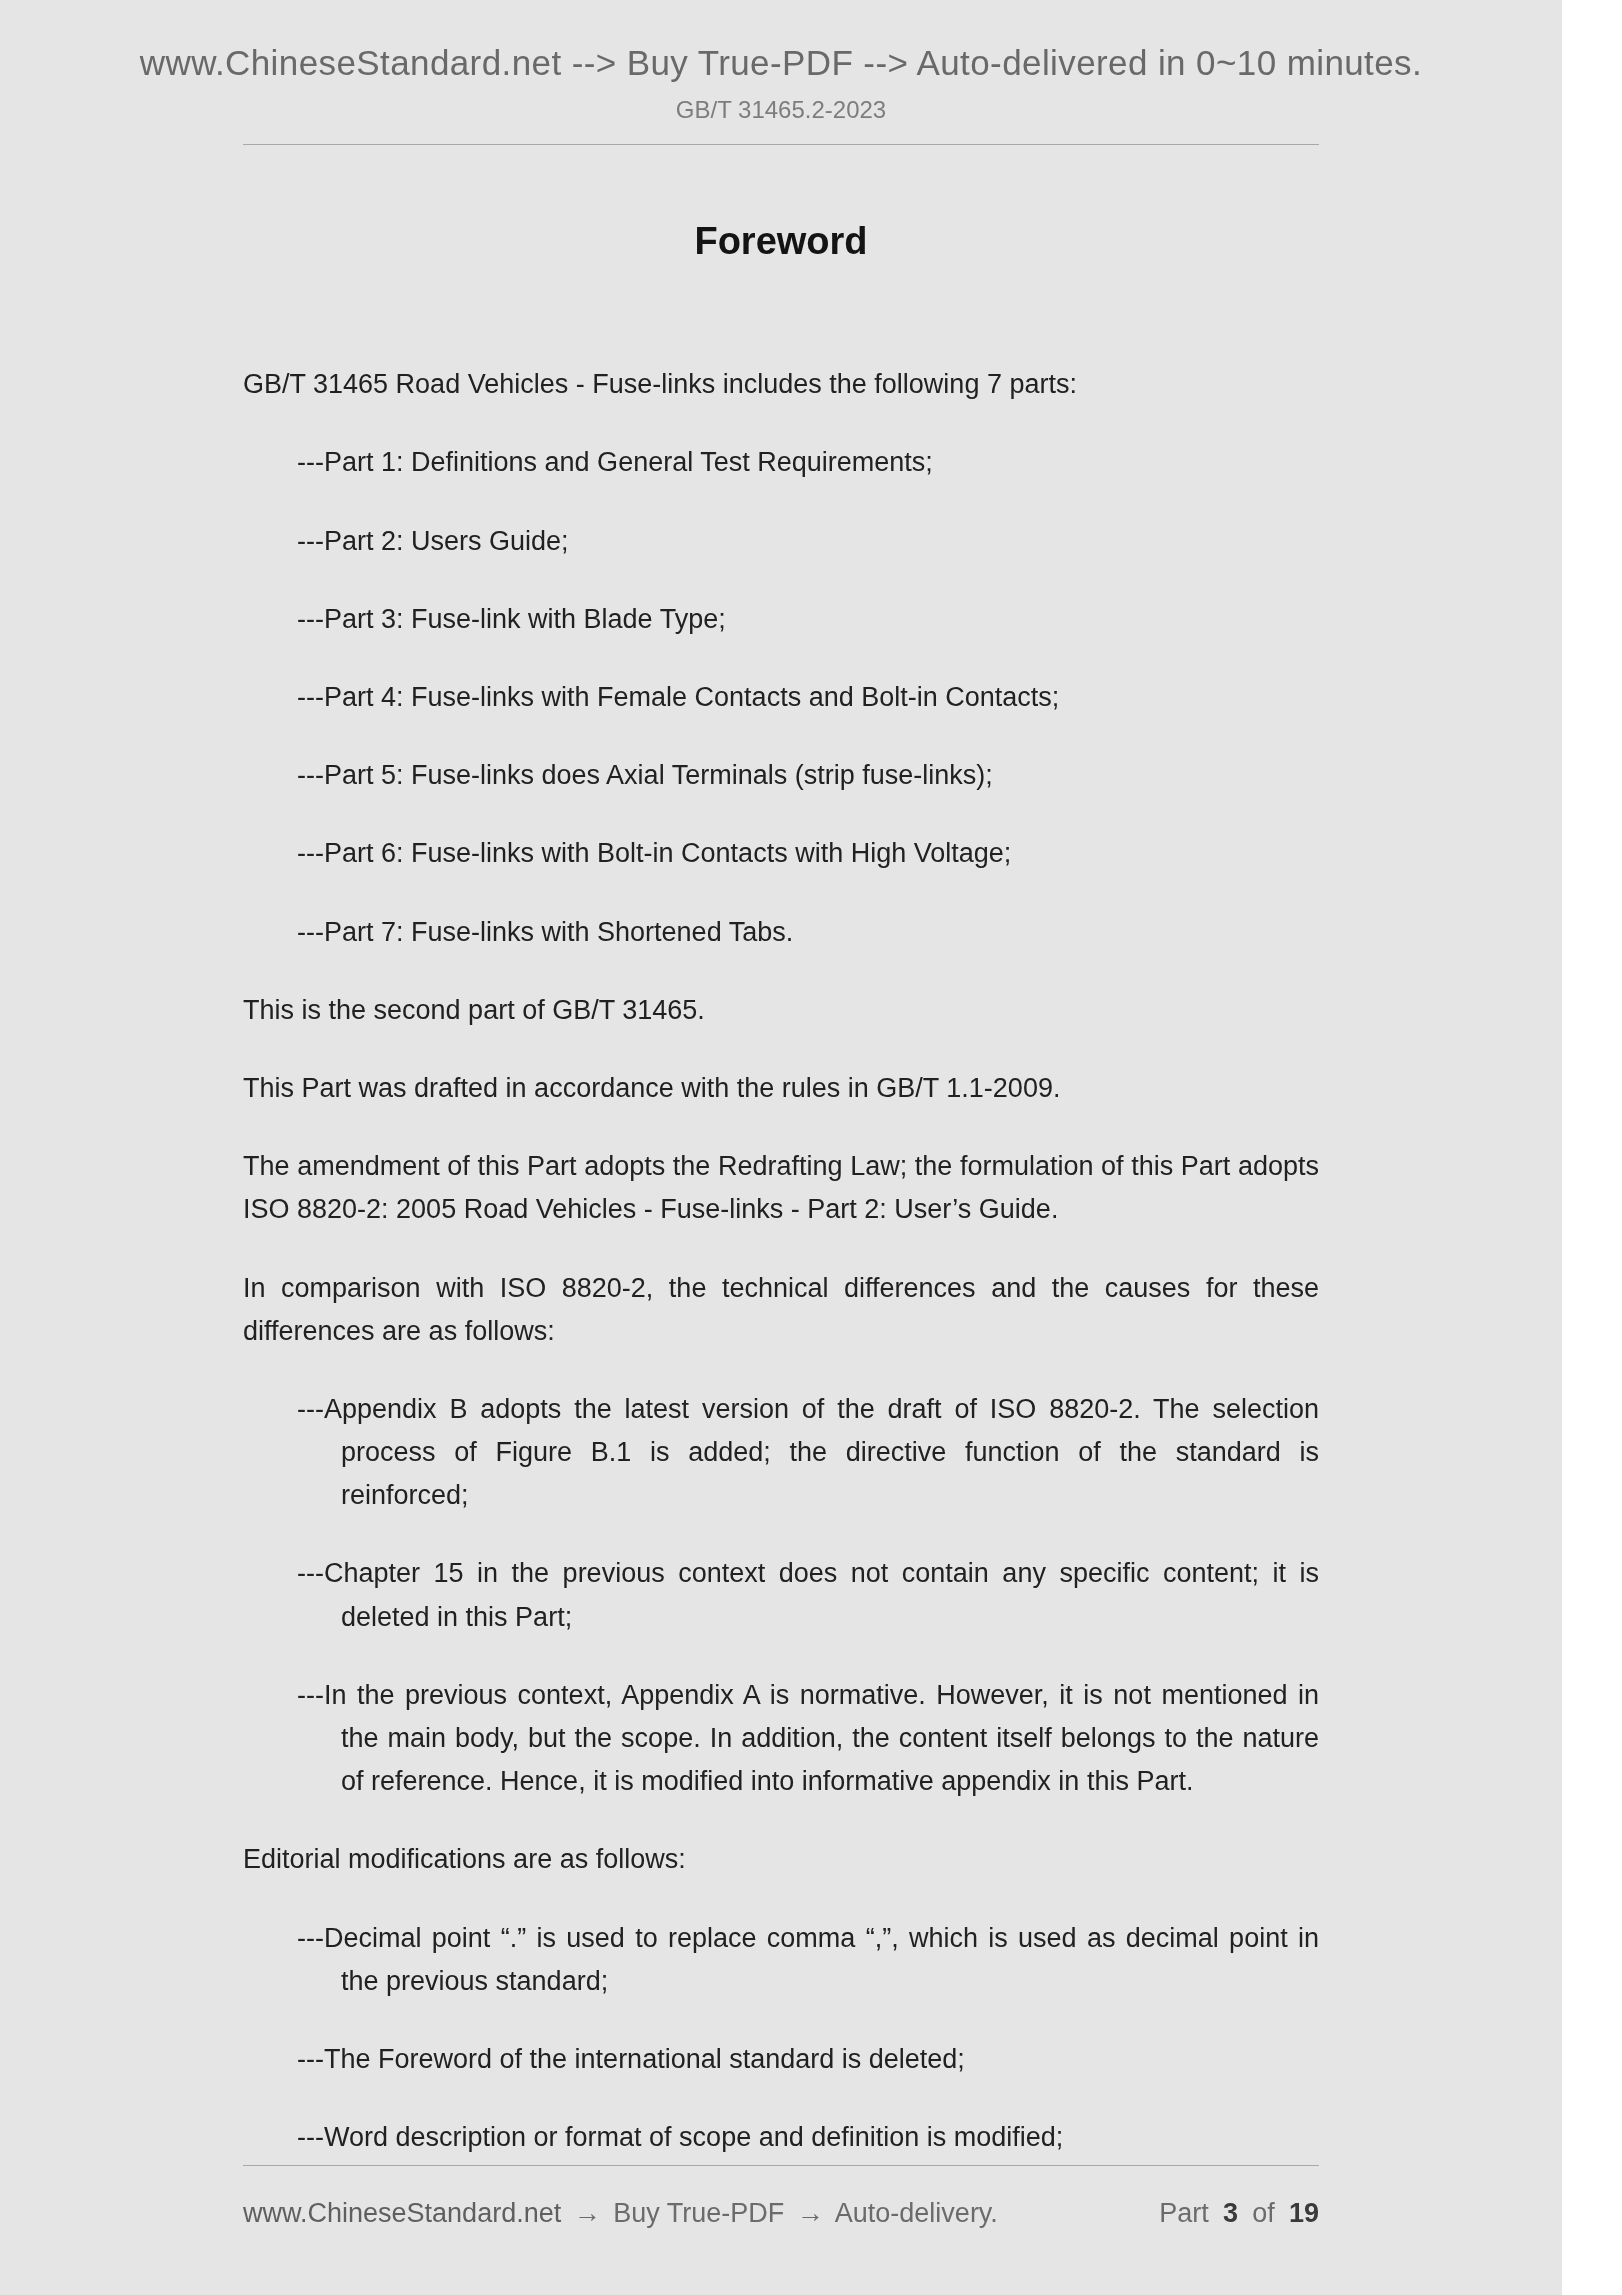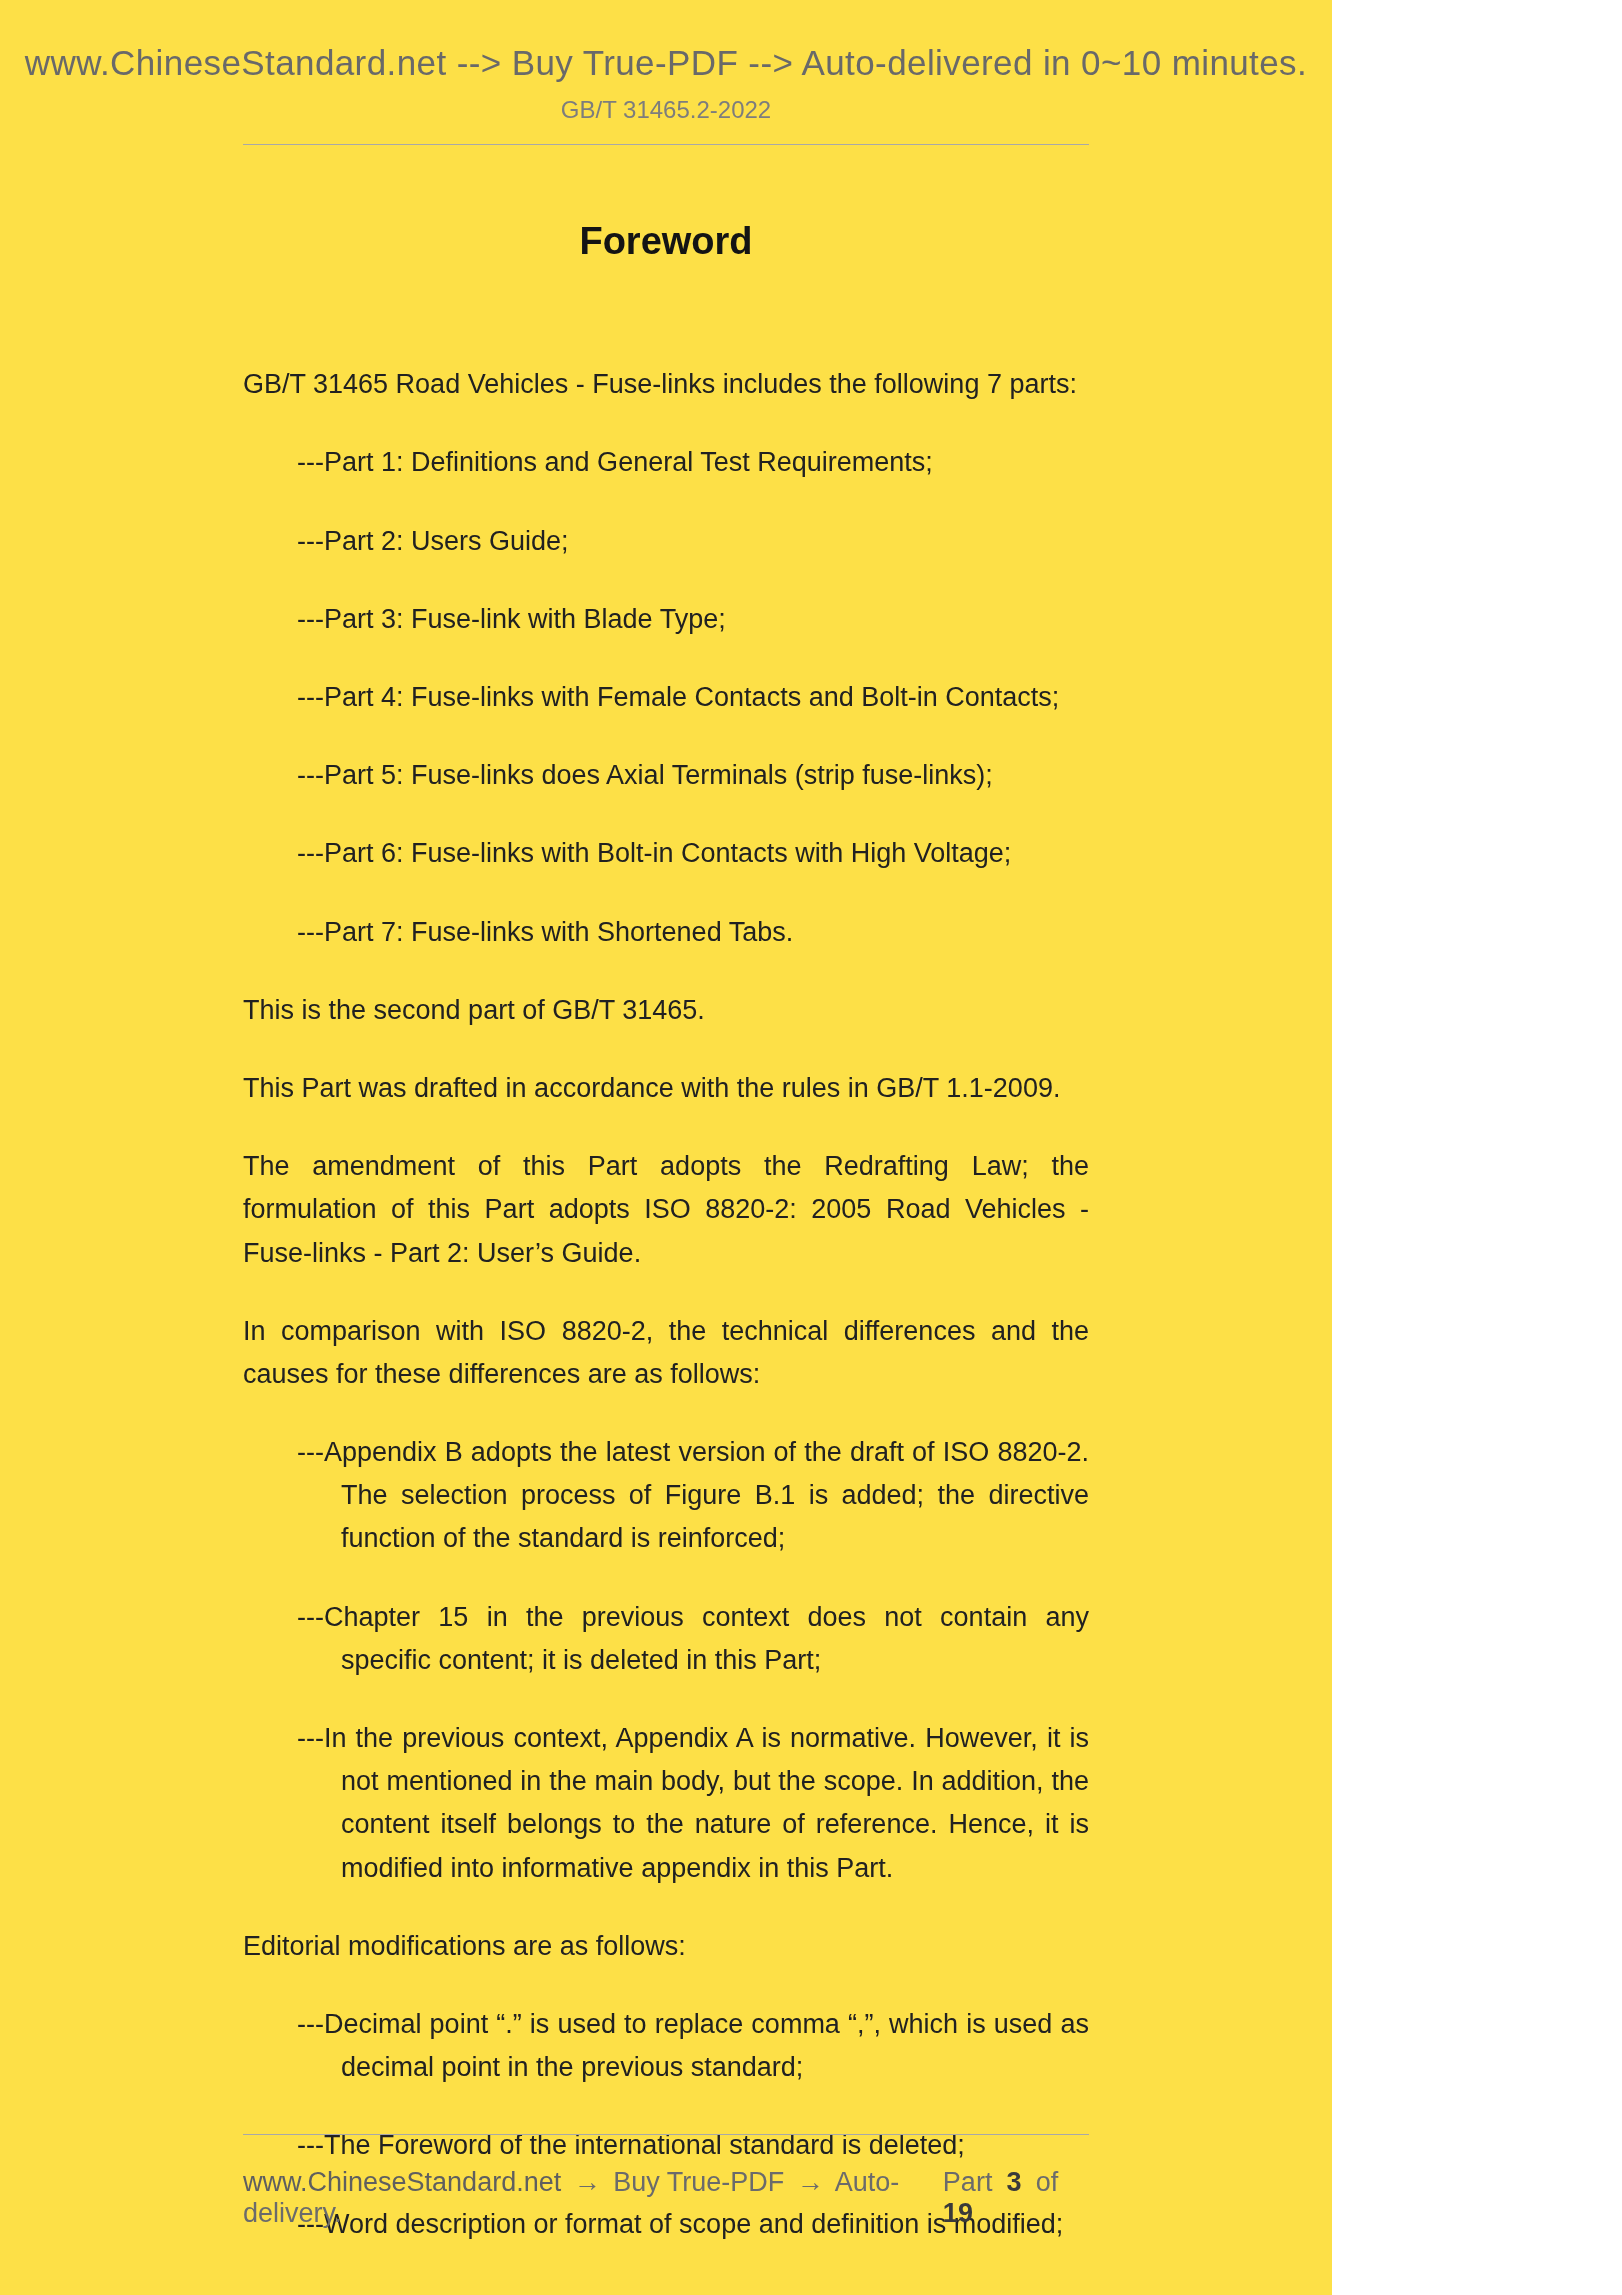--- a/index.html
+++ b/index.html
@@ -2,23 +2,23 @@
 <html style="font-size:13.3px"><head>
 <meta charset="utf-8">
 <style>
   html, body {
     margin: 0;
     padding: 0;
     background: #ffffff;
   }
   .page {
     position: relative;
-    width: 1332px;
+    width: 1562px;
     height: 2295px;
-    background: #fde047;
+    background: #e5e5e5;
     font-family: "Liberation Sans", sans-serif;
     overflow: hidden;
   }
   .header {
     text-align: center;
     padding-top: 43px;
   }
   .banner {
     font-size: 35px;
     color: #696969;
@@ -88,21 +88,21 @@
     color: #3a3a3a;
   }
 </style>
 </head>
 <body>
 
 <div class="page">
 
   <header class="header">
     <div class="banner">www.ChineseStandard.net --&gt; Buy True-PDF --&gt; Auto-delivered in 0~10 minutes.</div>
-    <div class="doc-number">GB/T 31465.2-2022</div>
+    <div class="doc-number">GB/T 31465.2-2023</div>
     <hr class="rule">
   </header>
 
   <h1 class="title">Foreword</h1>
 
   <main class="content" id="blocks">
       <div class="paragraph">GB/T 31465 Road Vehicles - Fuse-links includes the following 7 parts:</div>
       <div class="list-item">---Part 1: Definitions and General Test Requirements;</div>
       <div class="list-item">---Part 2: Users Guide;</div>
       <div class="list-item">---Part 3: Fuse-link with Blade Type;</div>

